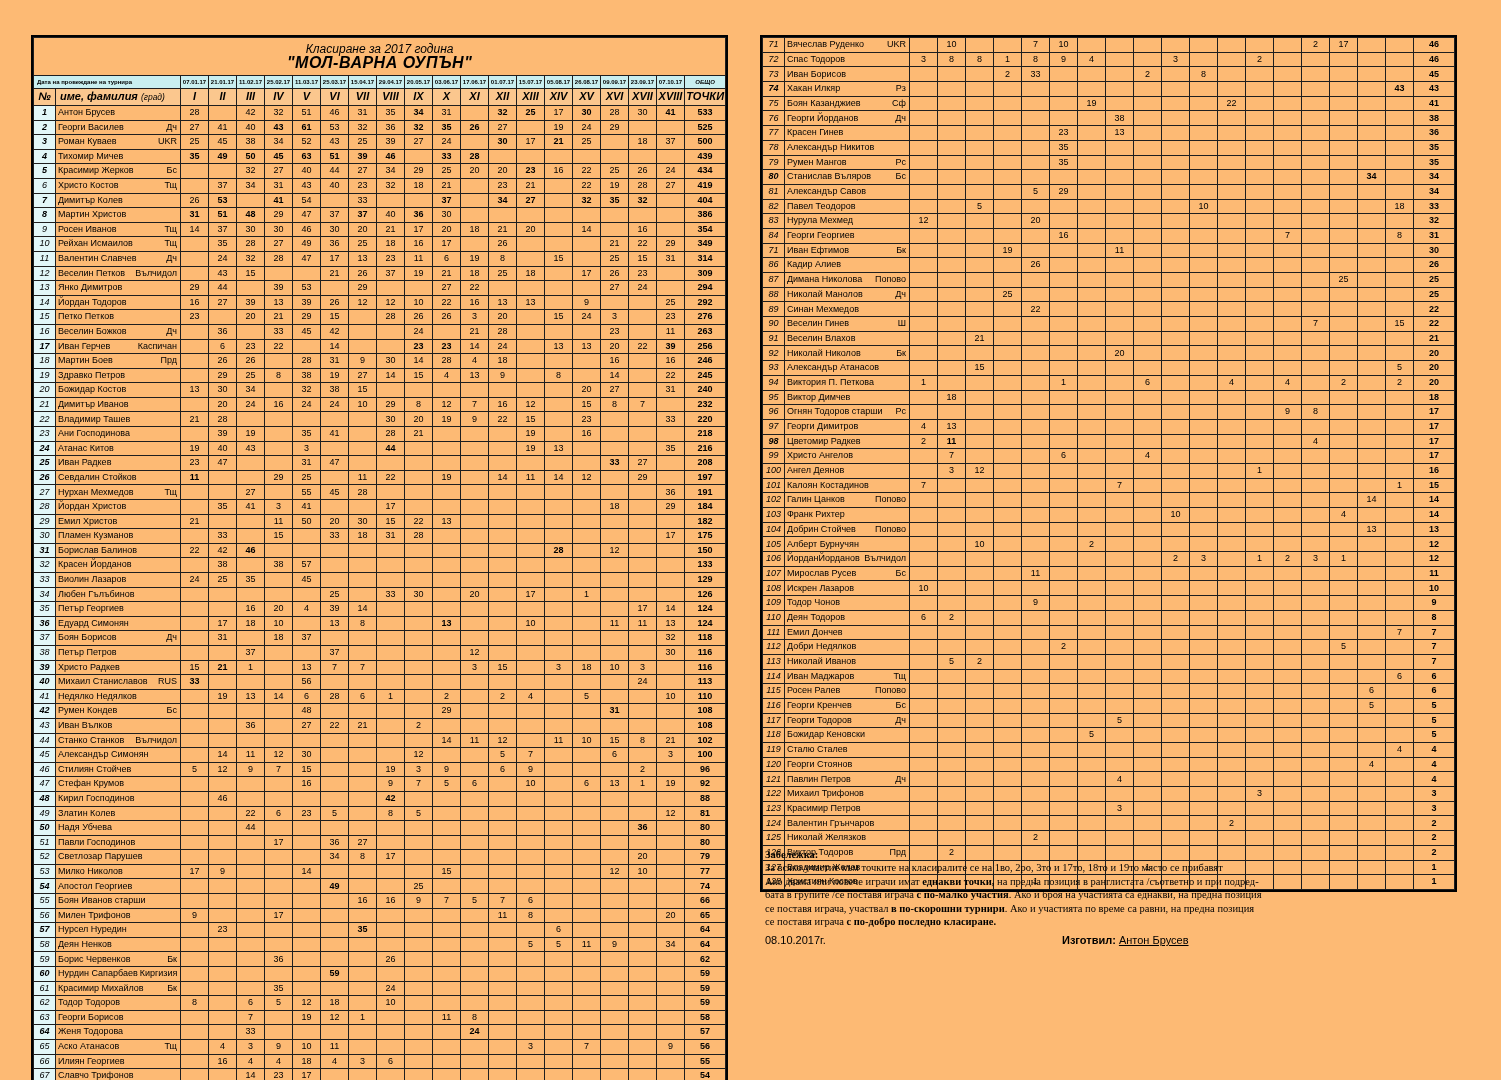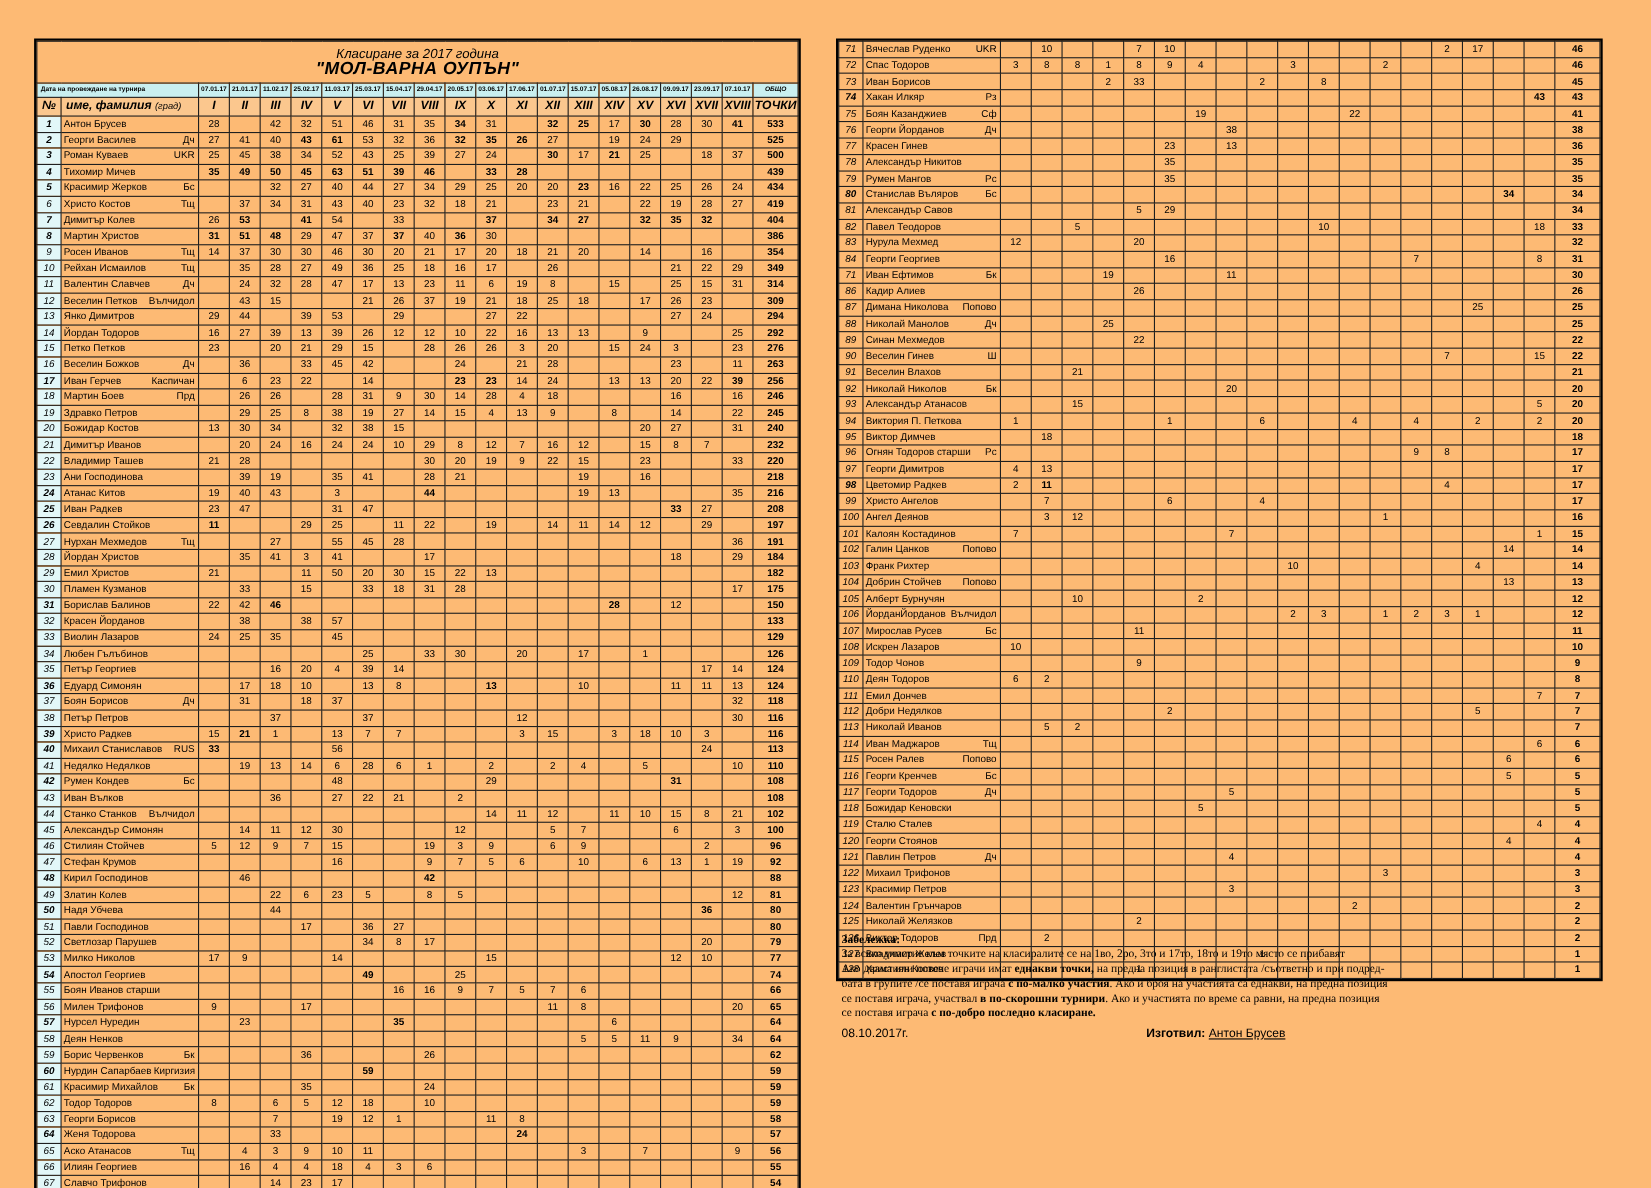--- a/index.html
+++ b/index.html
@@ -29,21 +29,21 @@
   td.name-cell{text-align:left;}
   .name-wrap{display:flex;justify-content:space-between;align-items:center;padding:0 3px 0 2px;}
   .city{padding-left:2px;}
   td.tot-cell{font-weight:bold;}
   td.v-bold{font-weight:bold;}
   .notes{position:absolute;left:765px;top:848px;width:690px;
          font-family:"Liberation Serif",serif;font-size:10.5px;line-height:13.4px;}
   .notes .nb{font-weight:bold;}
   .note-line.indent{padding-left:128px;}
   .footer{position:absolute;left:765px;top:931px;width:690px;font-size:11px;line-height:18px;}
-  .f-row{display:flex;}
+  .f-row{display:flex;gap:20px;}
   .f-left{width:265px;}
   .f-label{font-weight:bold;margin-left:12px;}
   .f-name{text-decoration:underline;}
 </style>
 </head>
 <body>
 
 <div class="page">
   <div class="tbl lt outer" style="left:33px;top:37px;">
     <table>

